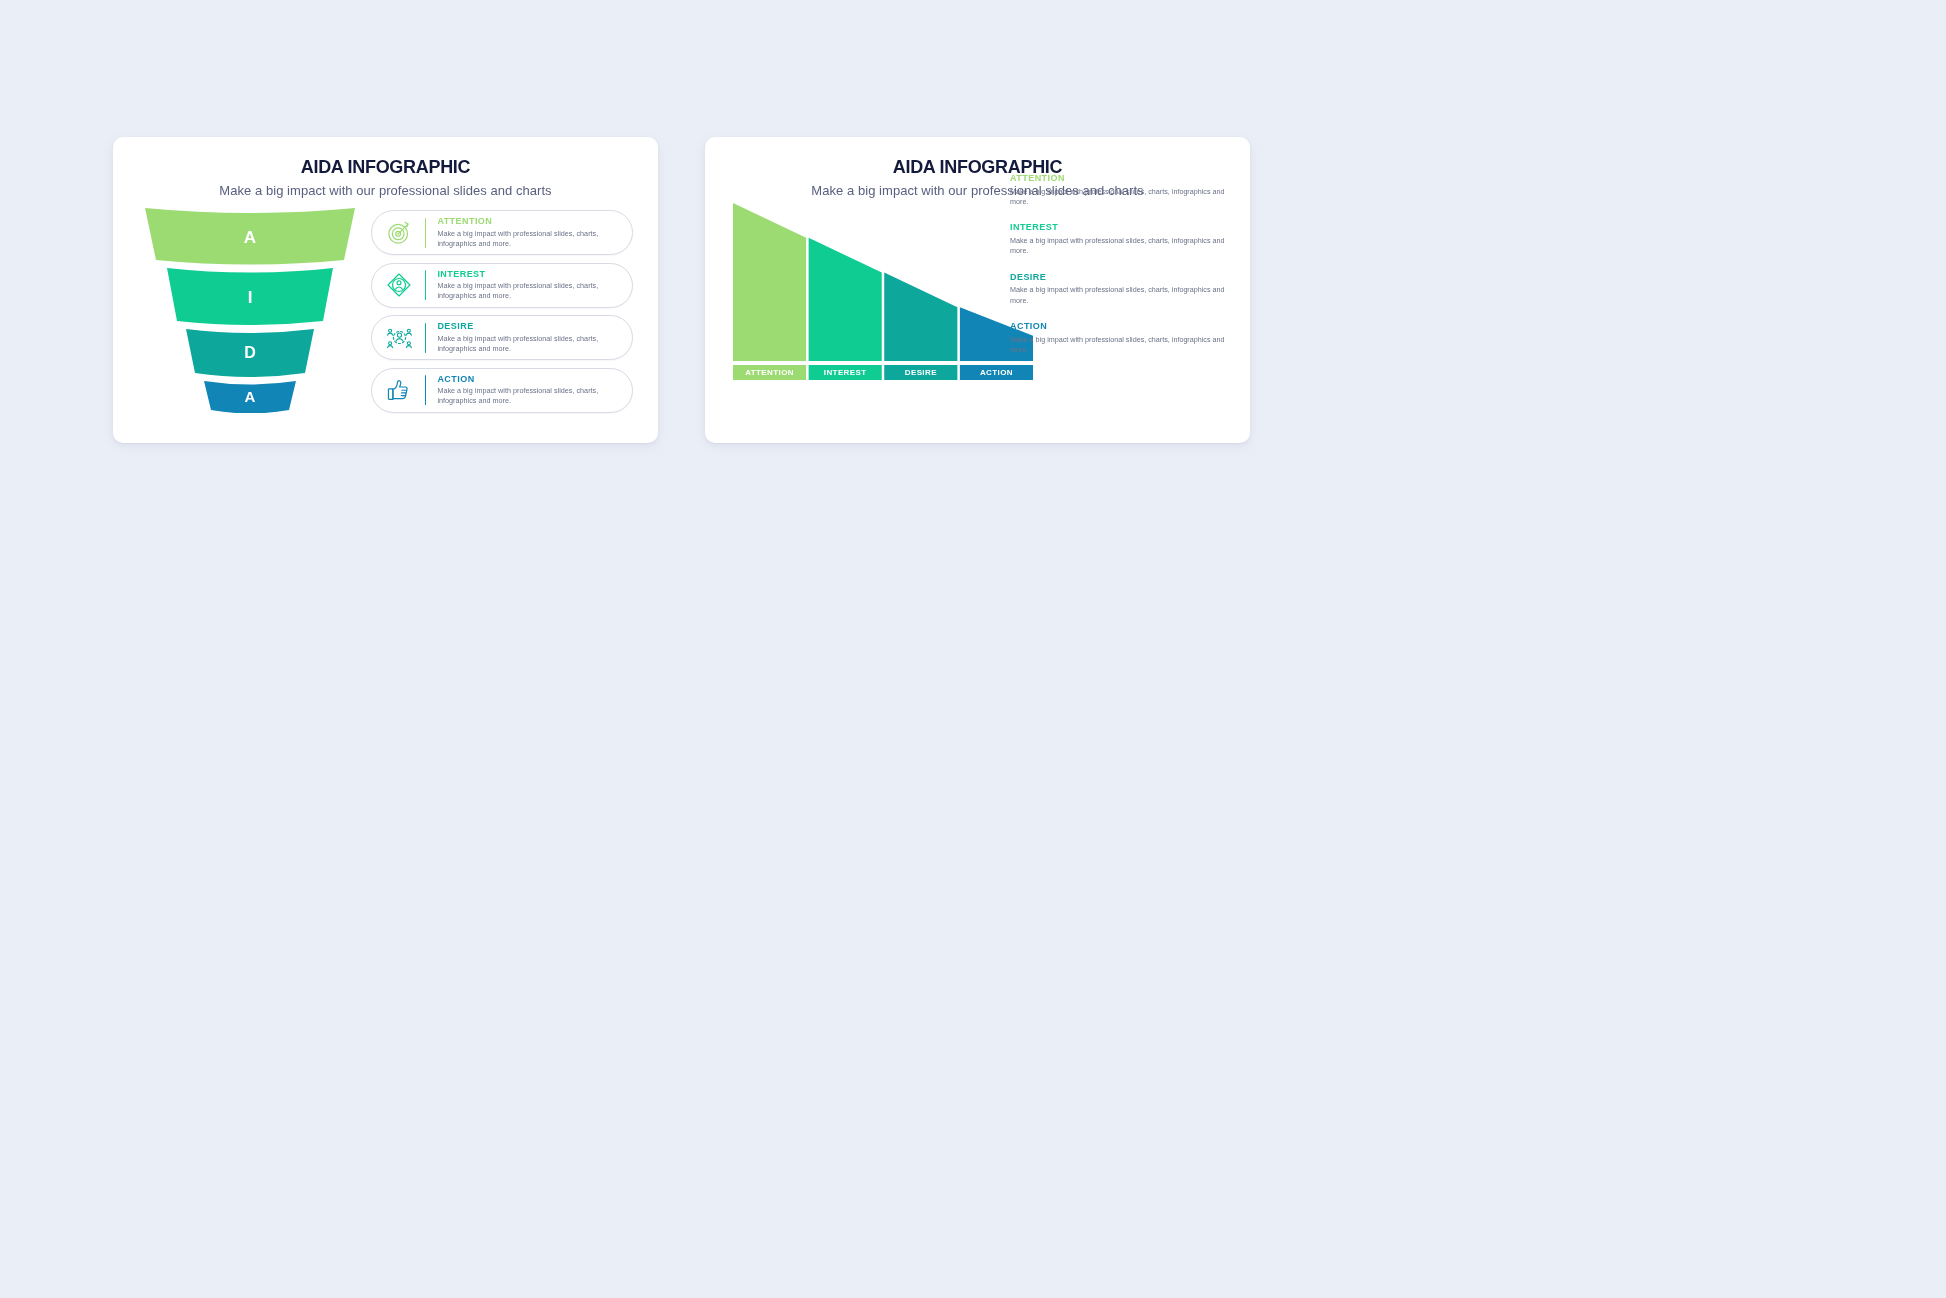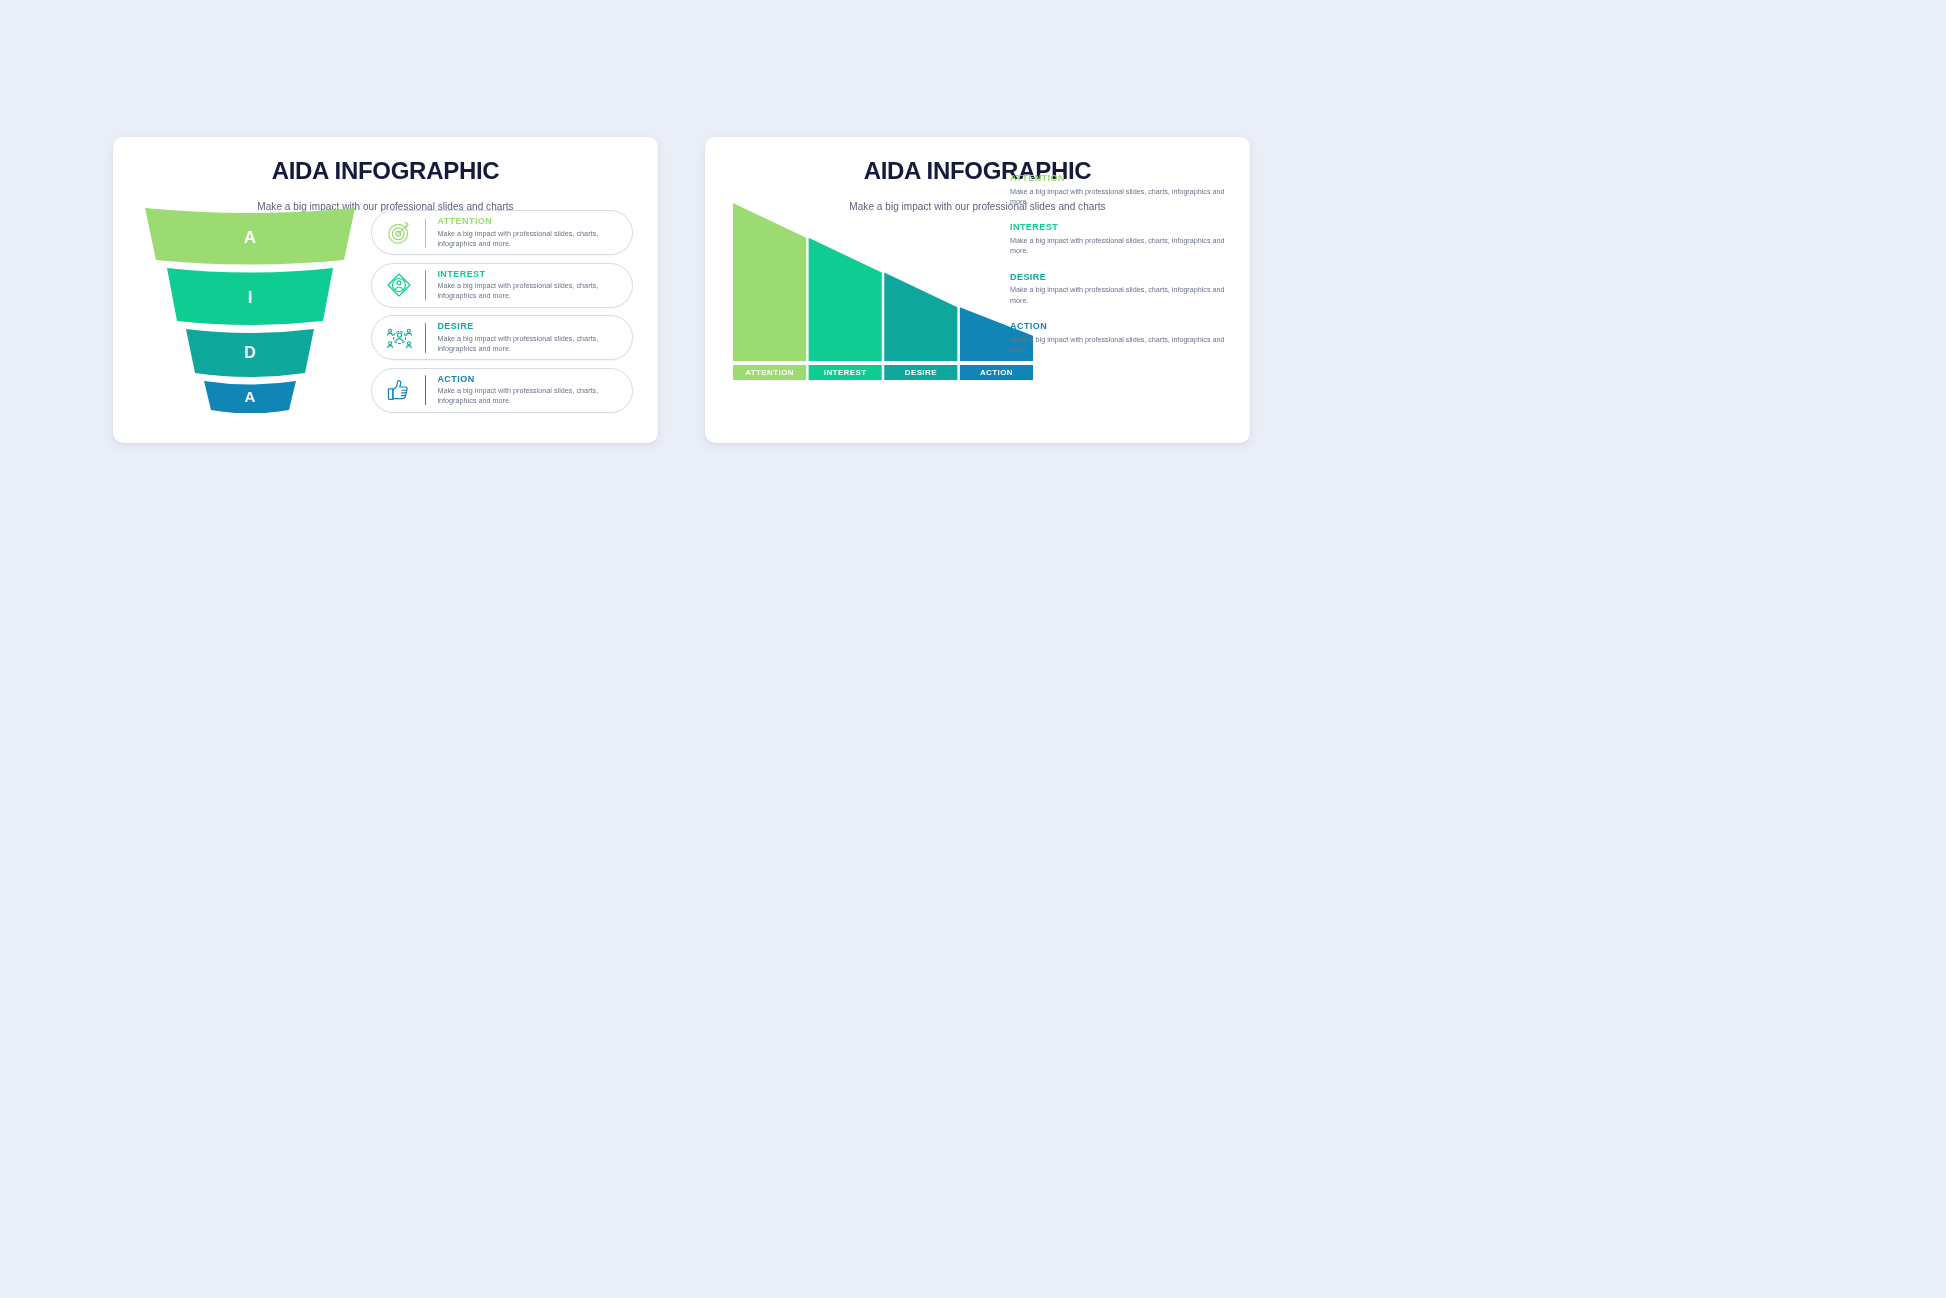--- a/index.html
+++ b/index.html
@@ -22,32 +22,32 @@
     position: absolute;
     background: #ffffff;
     border-radius: 10px;
     box-shadow: 0 3px 10px rgba(120,130,160,0.13), 0 1px 2px rgba(120,130,160,0.10);
   }
   #card-left  { left: 113px; top: 137px; width: 545px; height: 306px; }
   #card-right { left: 705px; top: 137px; width: 545px; height: 306px; }
 
   .card-title {
     text-align: center;
-    font-size: 24px;
+    font-size: 18px;
     font-weight: bold;
     letter-spacing: -0.3px;
     color: #141a3c;
     margin-top: 20px;
     font-family: "Liberation Sans", sans-serif;
   }
   .card-sub {
     text-align: center;
-    font-size: 10px;
+    font-size: 13px;
     color: #59607e;
-    margin-top: 16px;
+    margin-top: 5px;
     letter-spacing: 0.05px;
   }
 
   
   .funnel-wrap {
     position: absolute;
     left: 24px;
     top: 68px;
     width: 226px;
     height: 208px;

